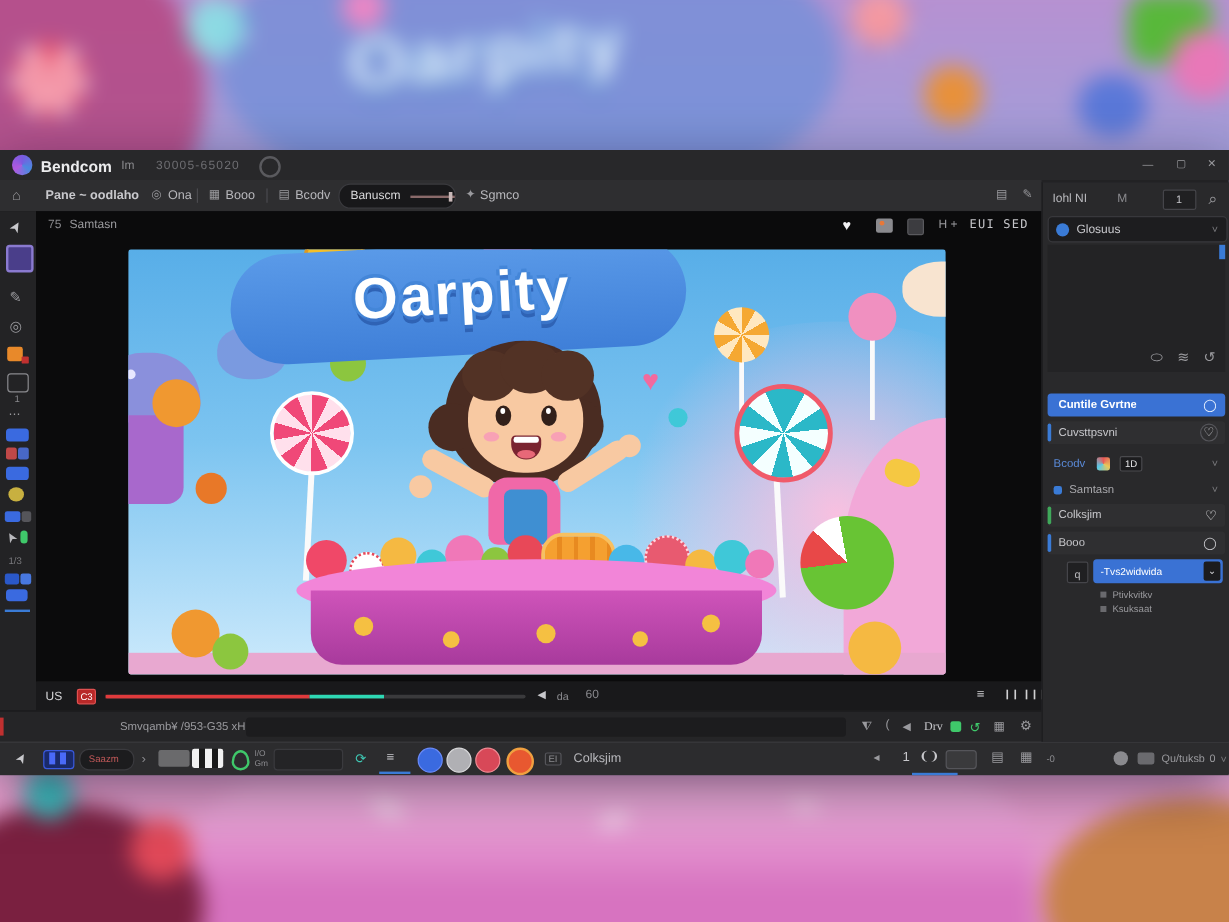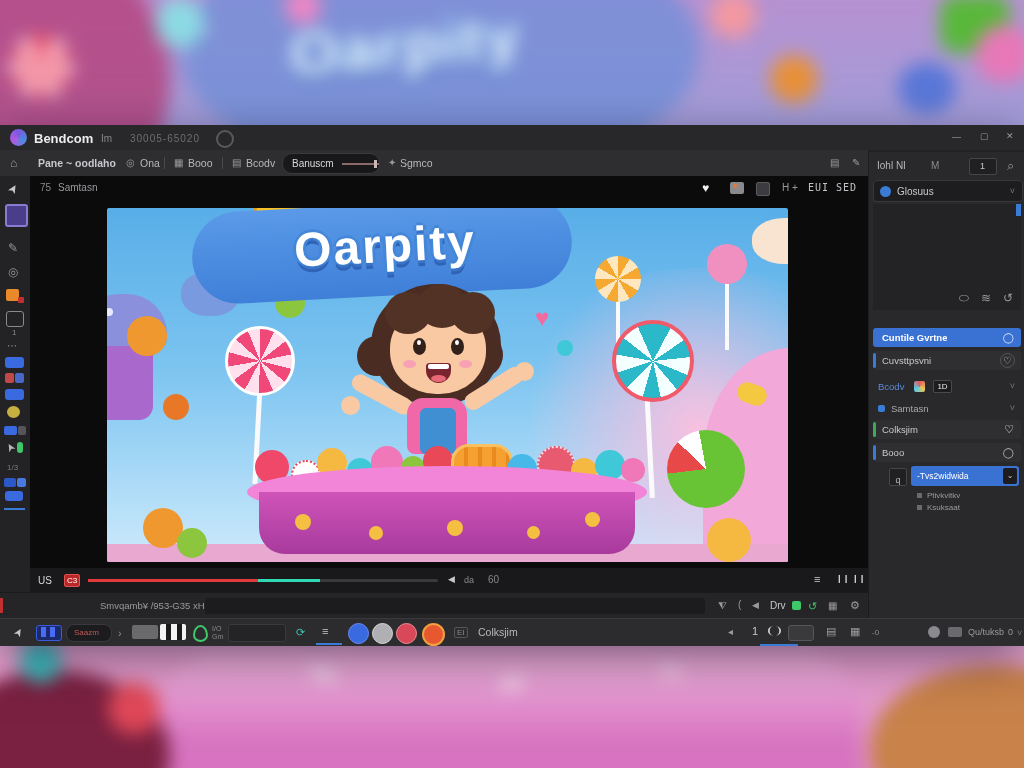--- a/index.html
+++ b/index.html
@@ -228,21 +228,21 @@
       <span class="r ic" style="left:822px;top:7px;font-size:8px;color:#d0d0d2;">❙❙❙</span>
     </div>
 
     <div class="r" style="left:0;top:467px;width:868px;height:26px;background:#252527;border-top:1px solid #1a1a1c;">
       <div class="r" style="left:0;top:5px;width:3px;height:15px;background:#c03030;"></div>
       <span class="r txt" style="left:100px;top:8px;font-size:9.5px;color:#9a9a9e;">Smvqamb¥ /953-G35 xHaa</span>
       <div class="r" style="left:205px;top:5px;width:500px;height:16px;background:#1c1c1e;border-radius:3px;"></div>
       <span class="r ic" style="left:718px;top:8px;font-size:10px;">⧨</span>
       <span class="r ic" style="left:738px;top:7px;font-size:10px;color:#9a9a9e;">(</span>
       <span class="r ic" style="left:752px;top:8px;font-size:9px;">◀</span>
-      <span class="r txt" style="left:770px;top:8px;font-size:10px;color:#c8c8cc;">Drv</span>
+      <span class="r txt" style="left:770px;top:8px;font-size:10px;color:#c8c8cc;font-family:Liberation Serif, serif;">Drv</span>
       <span class="r" style="left:792px;top:8px;width:9px;height:9px;background:#3fc86a;border-radius:2px;"></span>
       <span class="r" style="left:808px;top:7px;font-size:11px;color:#3fc86a;">↺</span>
       <span class="r ic" style="left:828px;top:8px;font-size:10px;">▦</span>
       <span class="r ic" style="left:850px;top:7px;font-size:11px;">⚙</span>
     </div>
 
     <div class="r" style="left:0;top:493px;width:1024px;height:27px;background:#2c2c2e;border-top:1px solid #3a3a3c;">
       <span class="r ic" style="left:14px;top:8px;font-size:11px;transform:rotate(-60deg);color:#c8c8cc;">➤</span>
       <span class="r" style="left:36px;top:6px;width:24px;height:14px;background:#1a2a6a;border-radius:3px;border:1px solid #3a5ae0;"></span>
       <span class="r" style="left:41px;top:8px;width:5px;height:10px;background:#4a6af8;"></span>

